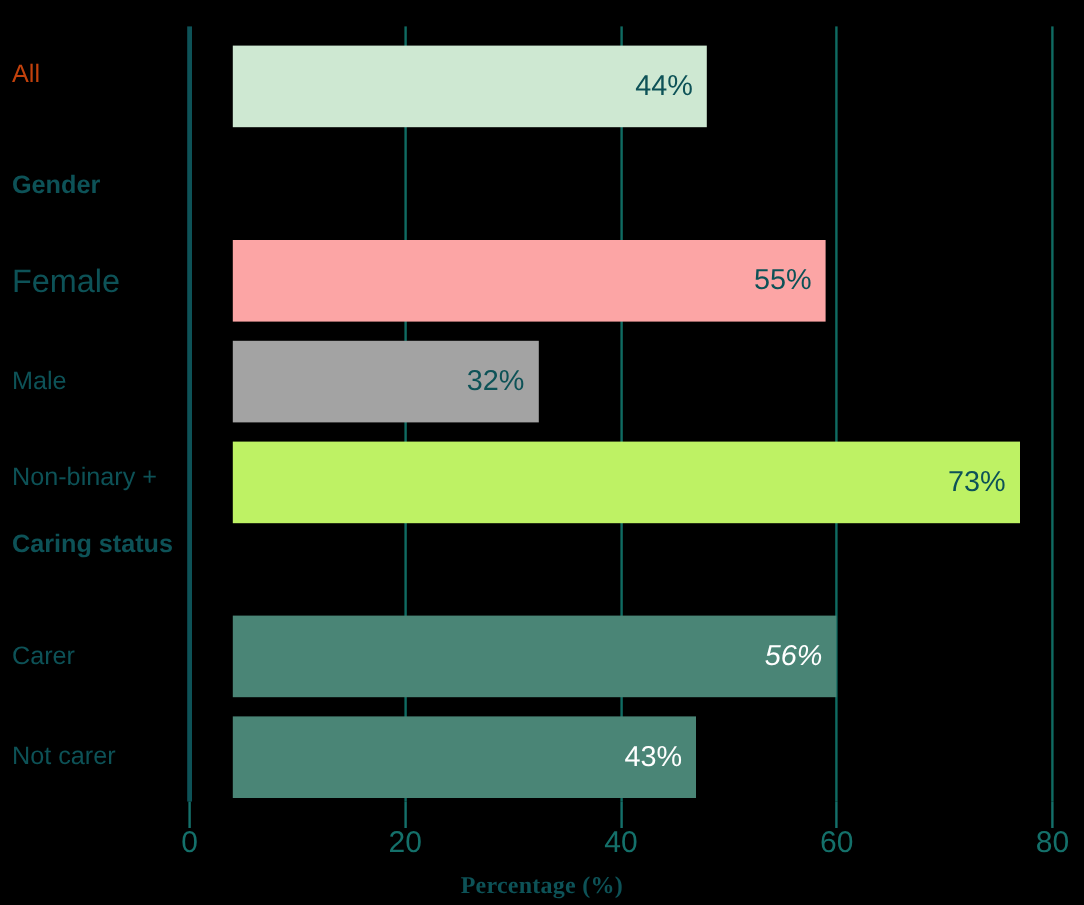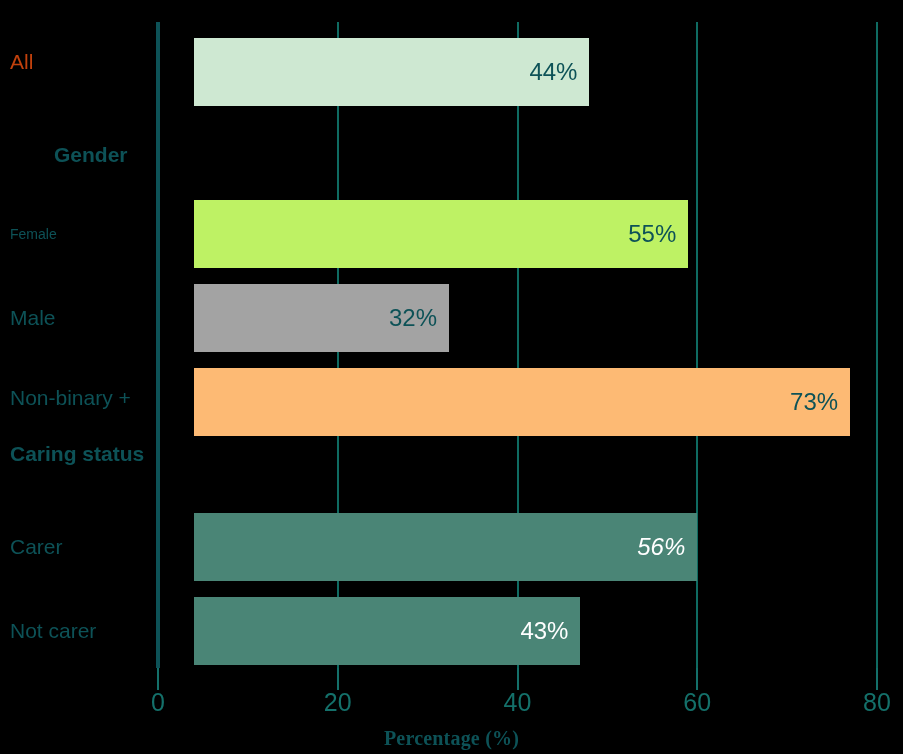--- a/index.html
+++ b/index.html
@@ -111,50 +111,50 @@
       <div class="gridline minor" style="left: 178.75px;"></div>
       <div class="gridline minor" style="left: 358.5px;"></div>
       <div class="gridline minor" style="left: 538.25px;"></div>
       <div class="gridline minor" style="left: 718px;"></div>
       <div class="row" style="top: 16px; height: 68px;">
         <div class="bar" style="width: 395.45px; background: rgb(206, 232, 210);">
           <span class="bar-value" style="color: rgb(13, 82, 87);">44%</span>
         </div>
       </div>
       <div class="row" style="top: 178px; height: 68px;">
-        <div class="bar" style="width: 494.312px; background: #bef264;">
+        <div class="bar" style="width: 494.312px; background: #fca5a5;">
           <span class="bar-value" style="color: rgb(13, 82, 87);">55%</span>
         </div>
       </div>
       <div class="row" style="top: 262px; height: 68px;">
         <div class="bar" style="width: 255px; background: #a3a3a3;">
           <span class="bar-value" style="color: rgb(13, 82, 87);">32%</span>
         </div>
       </div>
       <div class="row" style="top: 346px; height: 68px;">
-        <div class="bar" style="width: 656.087px; background: #fdba74;">
+        <div class="bar" style="width: 656.087px; background: #bef264;">
           <span class="bar-value" style="color: rgb(13, 82, 87);">73%</span>
         </div>
       </div>
       <div class="row" style="top: 491px; height: 68px;">
         <div class="bar" style="width: 503.3px; background: rgb(74, 133, 118); font-style: italic;">
           <span class="bar-value" style="color: rgb(255, 255, 255);">56%</span>
         </div>
       </div>
       <div class="row" style="top: 575px; height: 68px; text-align: right;">
         <div class="bar" style="width: 386.462px; background: rgb(74, 133, 118);">
           <span class="bar-value" style="color: rgb(255, 255, 255);">43%</span>
         </div>
       </div>
     </div>
 
   <div class="label-layer" id="label-layer">
       <div style="position: absolute; left: 10px; top: 48px; font-size: 21px; color: #c2410c; white-space: nowrap; line-height: 28px;">All</div>
-      <div style="position: absolute; left: 10px; top: 141px; font-size: 21px; color: rgb(13, 82, 87); white-space: nowrap; line-height: 28px; font-weight: bold; margin-left: 44px;">Gender</div>
-      <div style="position: absolute; left: 10px; top: 220px; font-size: 14px; color: rgb(13, 82, 87); white-space: nowrap; line-height: 28px;">Female</div>
+      <div style="position: absolute; left: 10px; top: 141px; font-size: 21px; color: rgb(13, 82, 87); white-space: nowrap; line-height: 28px; font-weight: bold;">Gender</div>
+      <div style="position: absolute; left: 10px; top: 220px; font-size: 27px; color: rgb(13, 82, 87); white-space: nowrap; line-height: 28px;">Female</div>
       <div style="position: absolute; left: 10px; top: 304px; font-size: 21px; color: rgb(13, 82, 87); white-space: nowrap; line-height: 28px;">Male</div>
       <div style="position: absolute; left: 10px; top: 384px; font-size: 21px; color: rgb(13, 82, 87); white-space: nowrap; line-height: 28px;">Non-binary +</div>
       <div style="position: absolute; left: 10px; top: 440px; font-size: 21px; color: rgb(13, 82, 87); white-space: nowrap; line-height: 28px; font-weight: bold;">Caring status</div>
       <div style="position: absolute; left: 10px; top: 533px; font-size: 21px; color: rgb(13, 82, 87); white-space: nowrap; line-height: 28px;">Carer</div>
       <div style="position: absolute; left: 10px; top: 617px; font-size: 21px; color: rgb(13, 82, 87); white-space: nowrap; line-height: 28px;">Not carer</div>
       <div class="tick-mark" style="left: 157px;"></div>
       <div class="tick-label" style="left: 158px;">0</div>
       <div class="tick-mark" style="left: 336.75px;"></div>
       <div class="tick-label" style="left: 337.75px;">20</div>
       <div class="tick-mark" style="left: 516.5px;"></div>

